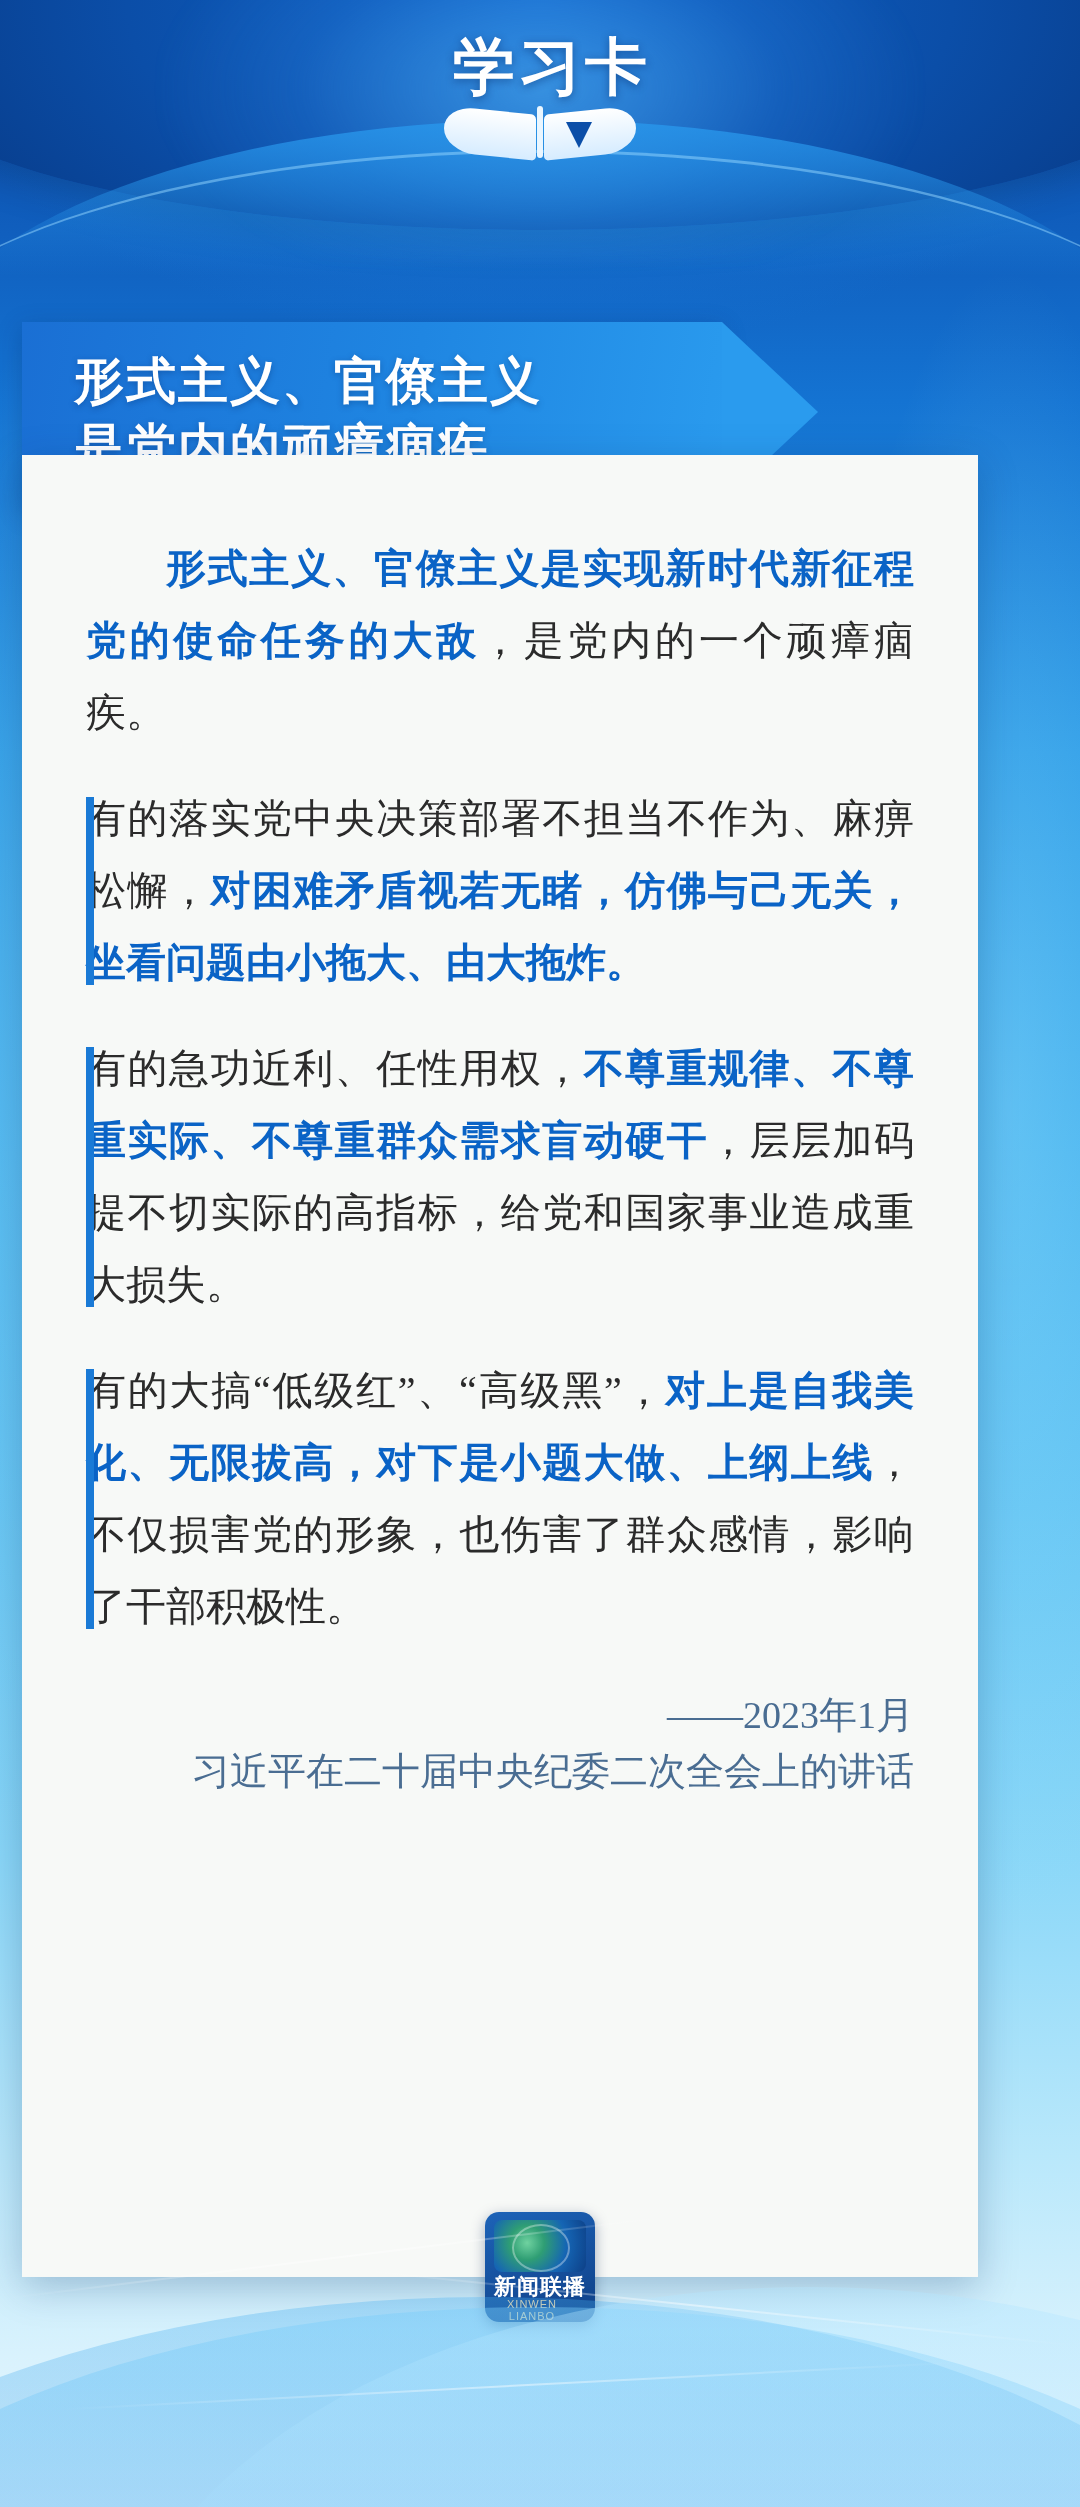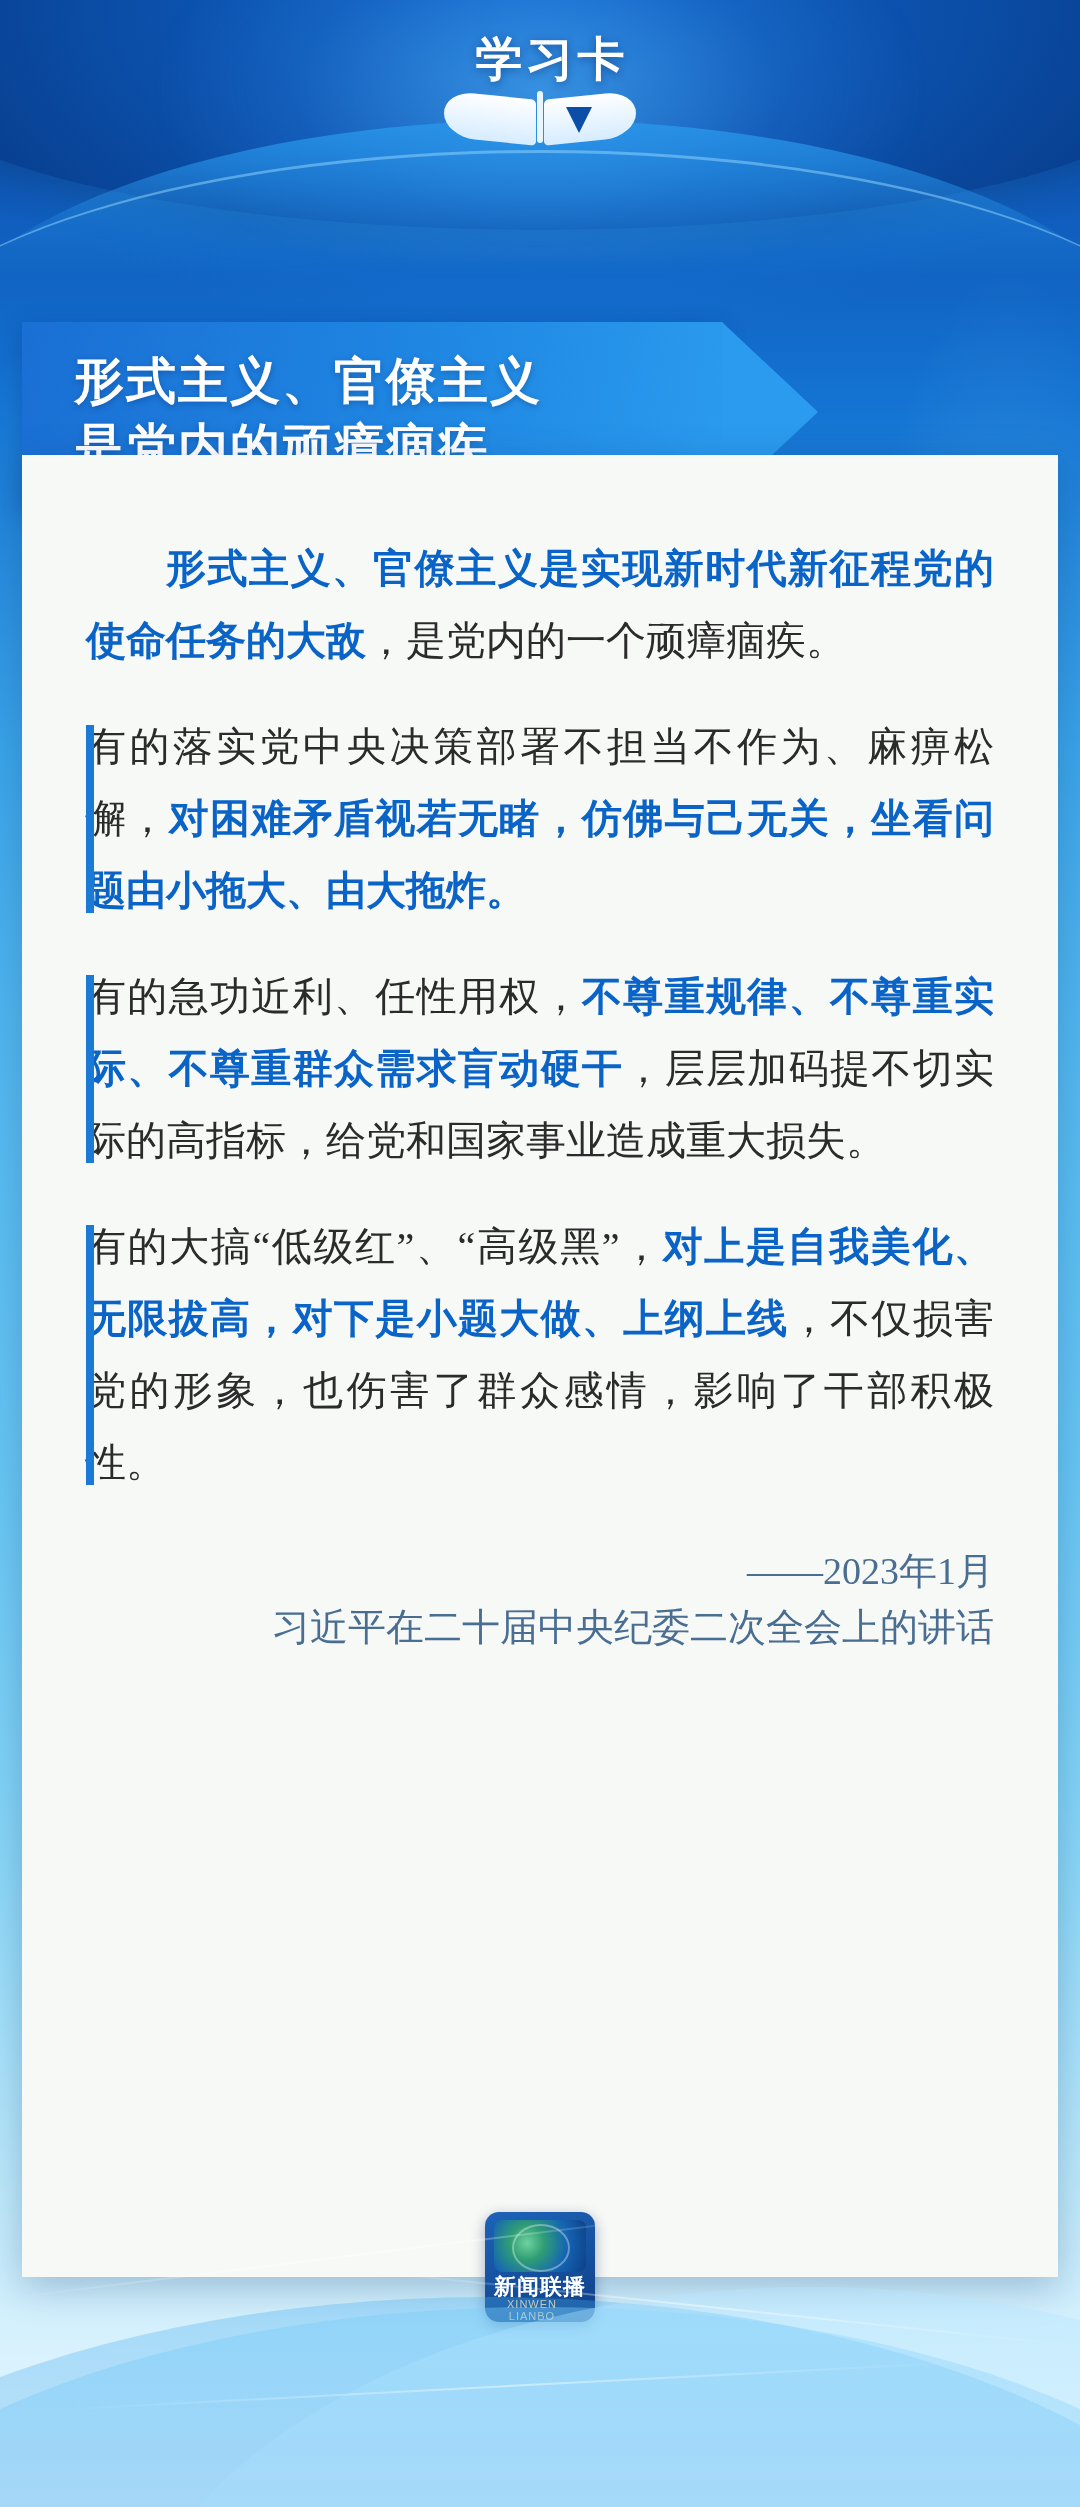--- a/index.html
+++ b/index.html
@@ -71,21 +71,21 @@
   }
   .logo {
     position: absolute;
     left: 0;
     top: 36px;
     width: 1080px;
     text-align: center;
   }
   .logo-text {
     font-family: "Liberation Serif", serif;
-    font-size: 47px;
+    font-size: 62px;
     font-weight: bold;
     color: #ffffff;
     letter-spacing: 4px;
     text-shadow: 0 2px 8px rgba(0,30,90,0.45);
     line-height: 1;
     padding-left: 24px;
   }
   .logo-book {
     margin: 6px auto 0;
     width: 200px;
@@ -159,21 +159,21 @@
     letter-spacing: 2px;
     text-shadow: 0 2px 6px rgba(0,40,100,0.35);
     white-space: nowrap;
   }
 
   
   .card {
     position: absolute;
     left: 22px;
     top: 455px;
-    width: 1036px;
+    width: 956px;
     height: 1822px;
     background: #f7f9f7;
     box-shadow: 0 10px 36px rgba(4,40,95,0.25);
   }
   .card-inner {
     padding: 78px 64px 40px 64px;
   }
   .para {
     font-family: "Liberation Serif", serif;
     font-size: 40px;

